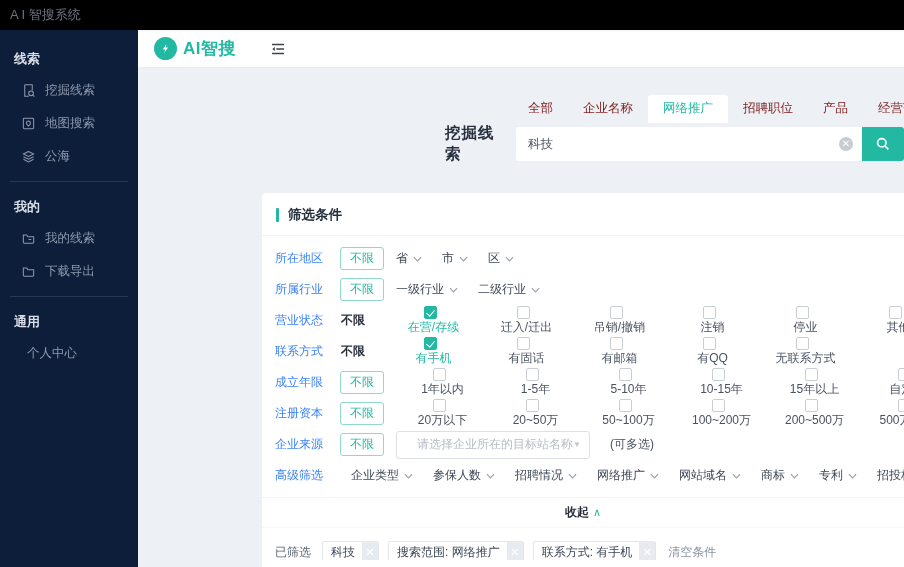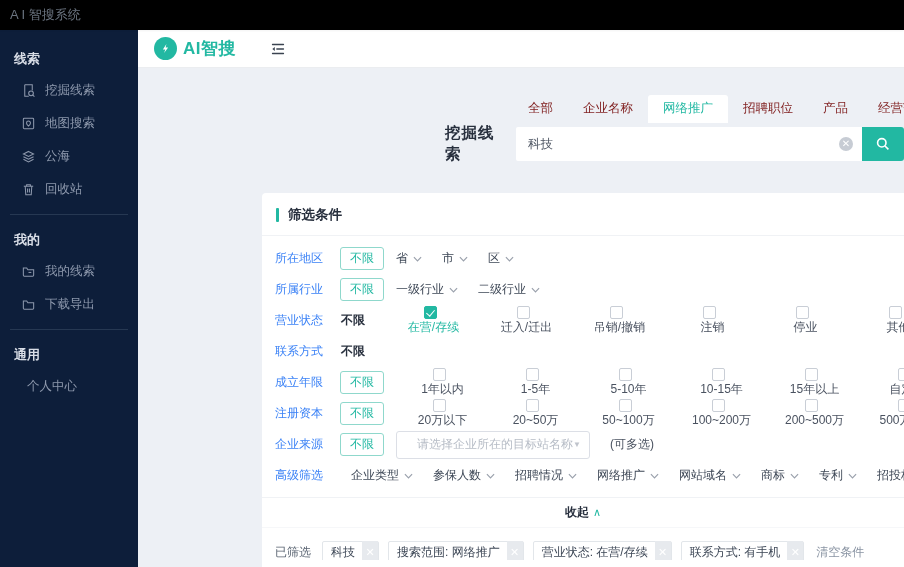--- a/index.html
+++ b/index.html
@@ -130,31 +130,20 @@
       <div class="side-item">
         <span class="icon">
           <svg viewBox="0 0 16 16">
             <path d="M8 2.6l5.4 2.7L8 8 2.6 5.3z"></path>
             <path d="M2.6 8.2L8 10.9l5.4-2.7"></path>
             <path d="M2.6 11L8 13.7 13.4 11"></path>
           </svg>
         </span>
         <span>公海</span>
       </div>
-      <div class="side-item">
-        <span class="icon">
-          <svg viewBox="0 0 16 16">
-            <path d="M3 4.5h10"></path>
-            <path d="M6 4.5V3h4v1.5"></path>
-            <path d="M4.5 4.5l.6 9h5.8l.6-9"></path>
-            <path d="M7 7v4.2M9 7v4.2"></path>
-          </svg>
-        </span>
-        <span>回收站</span>
-      </div>
       <div class="side-divider"></div>
       <div class="side-section-title">我的</div>
       <div class="side-item">
         <span class="icon">
           <svg viewBox="0 0 16 16">
             <path d="M2.5 4.2V12a1 1 0 0 0 1 1h9a1 1 0 0 0 1-1V6.2H7.3L6.1 4.2H2.5z"></path>
             <path d="M8 9h3"></path>
           </svg>
         </span>
         <span>我的线索</span>
@@ -290,20 +279,42 @@
                 </label>
                 <label class="cb">
                   <span class="box"></span>
                   <span class="cb-text">其他</span>
                 </label>
               </div>
             </div>
             <div class="f-row">
               <span class="f-label">联系方式</span>
               <span class="unlimited plain">不限</span>
+              <div class="f-items grid">
+                <label class="cb checked">
+                  <span class="box"></span>
+                  <span class="cb-text">有手机</span>
+                </label>
+                <label class="cb">
+                  <span class="box"></span>
+                  <span class="cb-text">有固话</span>
+                </label>
+                <label class="cb">
+                  <span class="box"></span>
+                  <span class="cb-text">有邮箱</span>
+                </label>
+                <label class="cb">
+                  <span class="box"></span>
+                  <span class="cb-text">有QQ</span>
+                </label>
+                <label class="cb">
+                  <span class="box"></span>
+                  <span class="cb-text">无联系方式</span>
+                </label>
+              </div>
             </div>
             <div class="f-row">
               <span class="f-label">成立年限</span>
               <span class="unlimited outlined">不限</span>
               <div class="f-items grid">
                 <label class="cb">
                   <span class="box"></span>
                   <span class="cb-text">1年以内</span>
                 </label>
                 <label class="cb">
@@ -429,24 +440,20 @@
           <div class="tags" id="tags">
               <span class="tag">
                 <span class="tag-text">科技</span>
                 <span class="tag-x">✕</span>
               </span>
               <span class="tag">
                 <span class="tag-text">搜索范围: 网络推广</span>
                 <span class="tag-x">✕</span>
               </span>
               <span class="tag">
-                <span class="tag-text">营业状态: 在营/存续</span>
-                <span class="tag-x">✕</span>
-              </span>
-              <span class="tag">
                 <span class="tag-text">联系方式: 有手机</span>
                 <span class="tag-x">✕</span>
               </span>
             </div>
           <span class="clear-all">清空条件</span>
         </div>
       </section>
 
       <div class="next-card"></div>
     </div>

